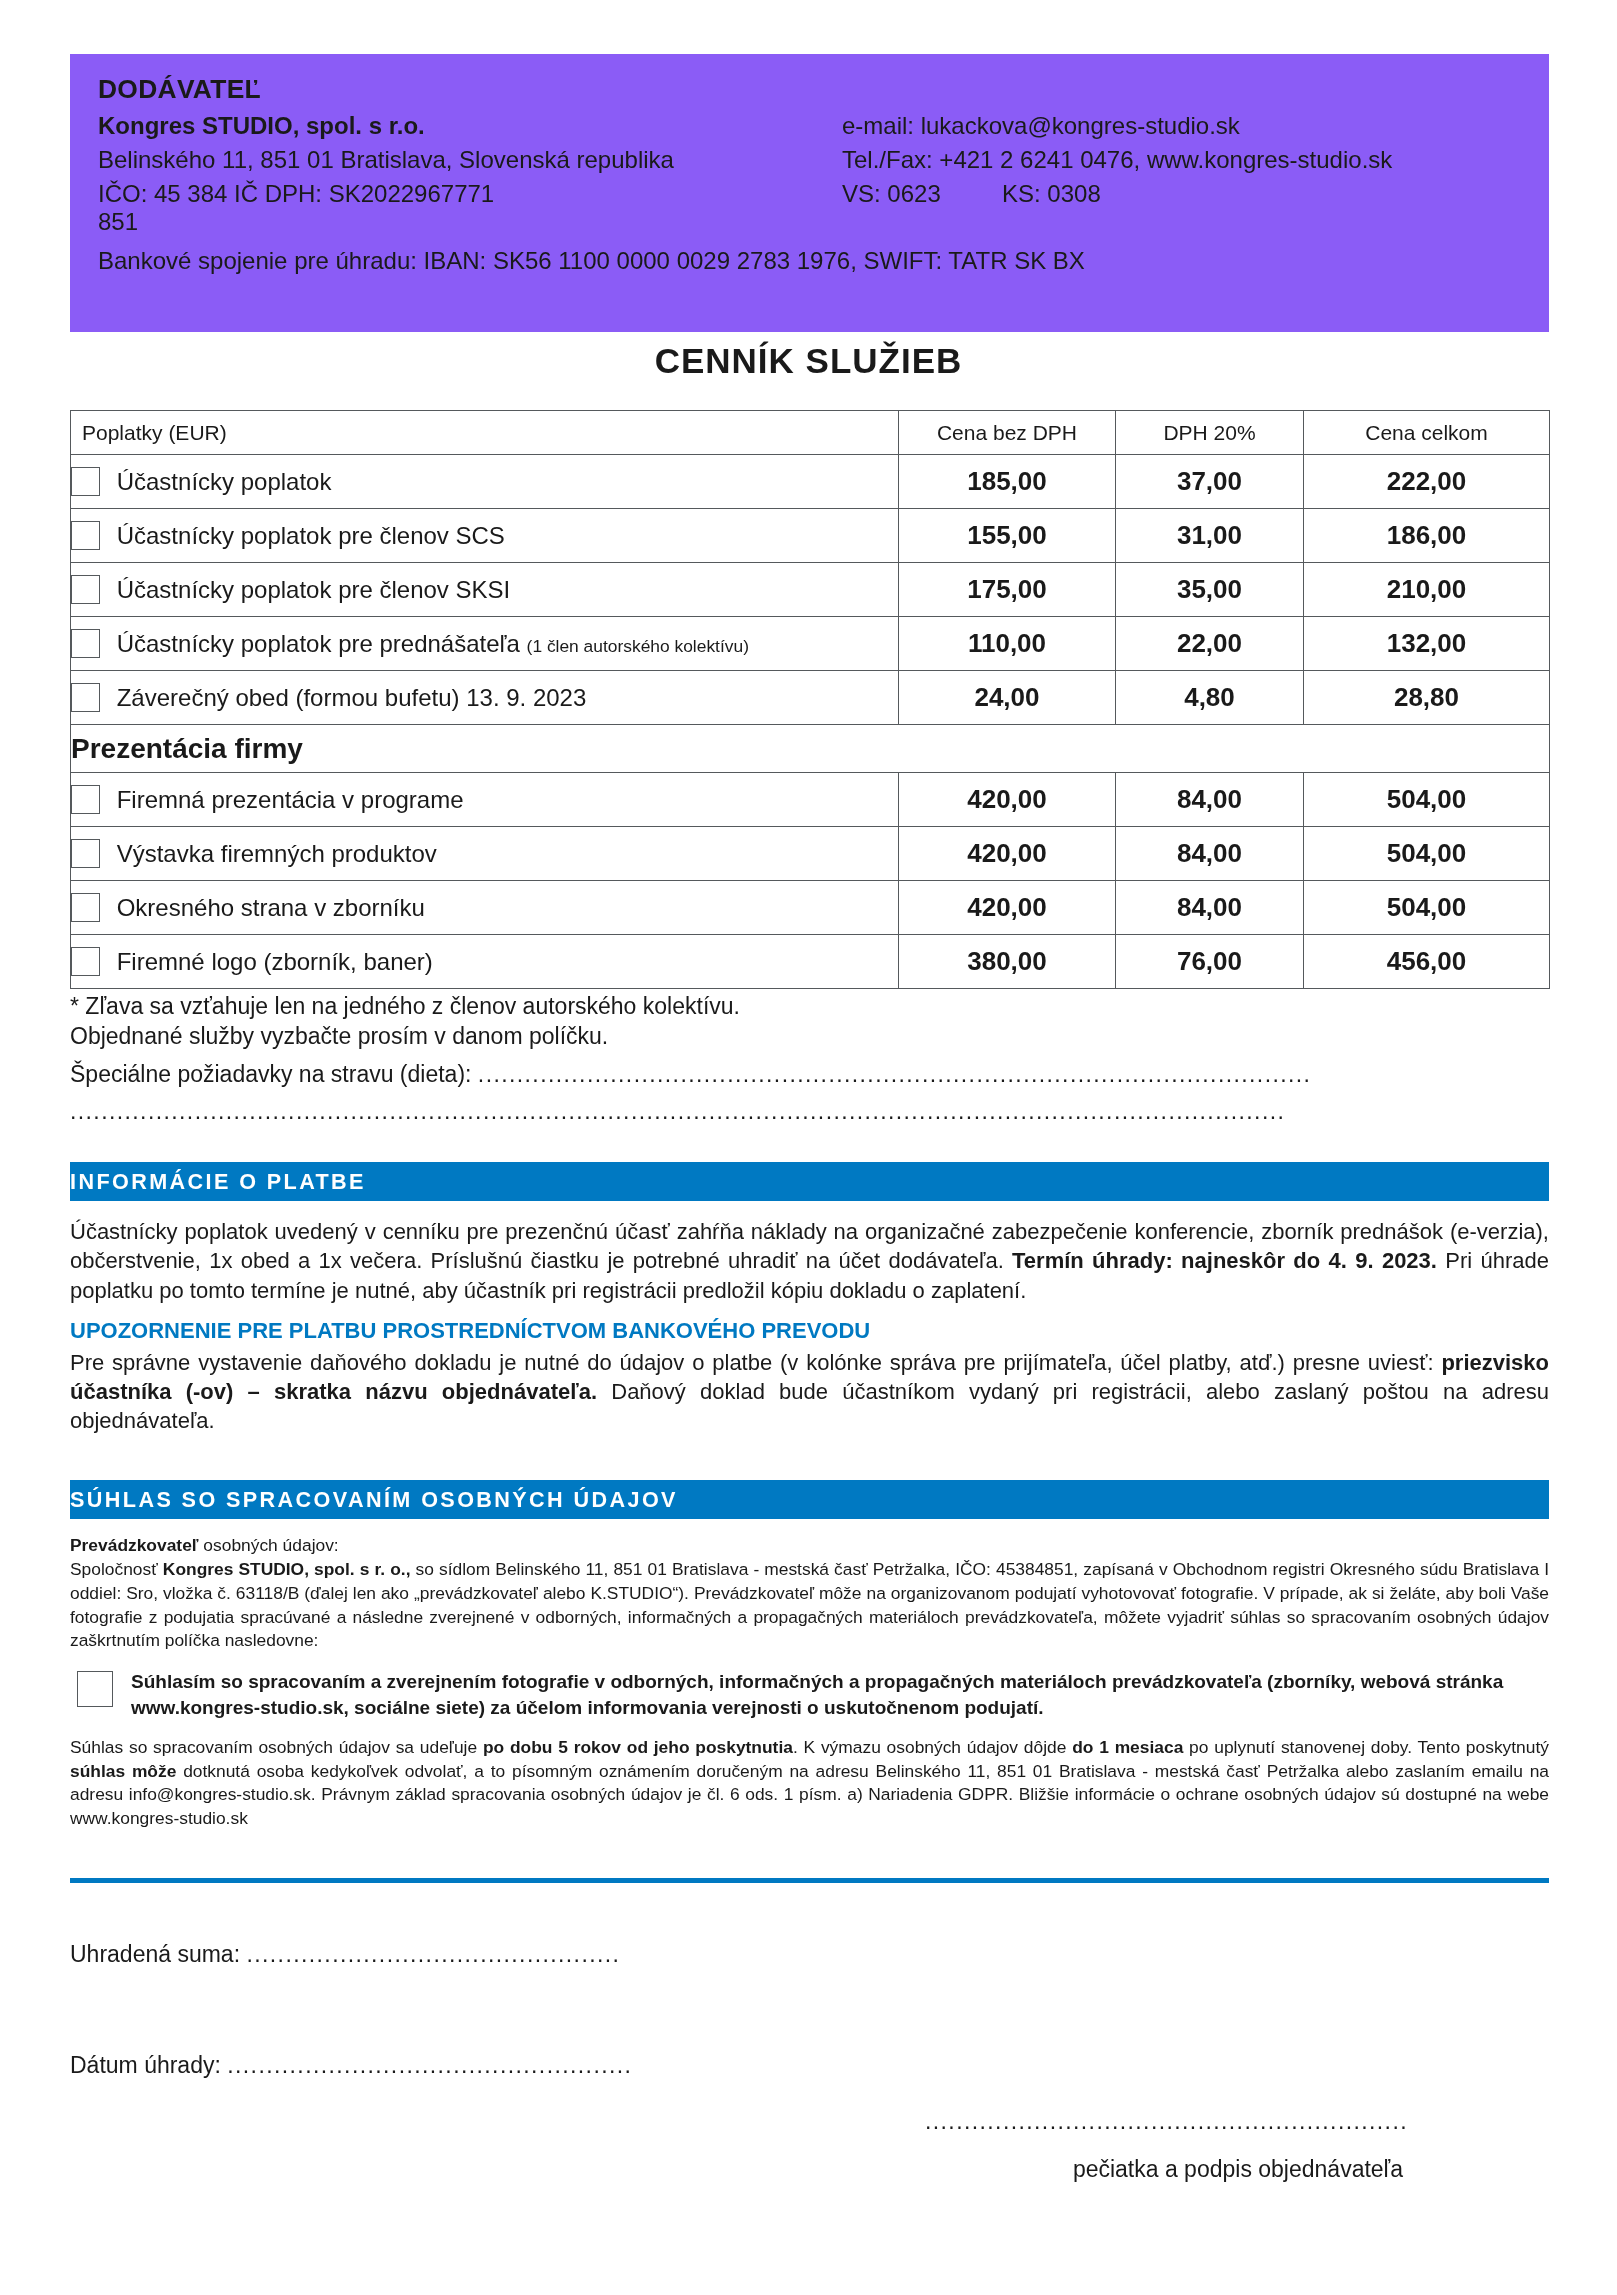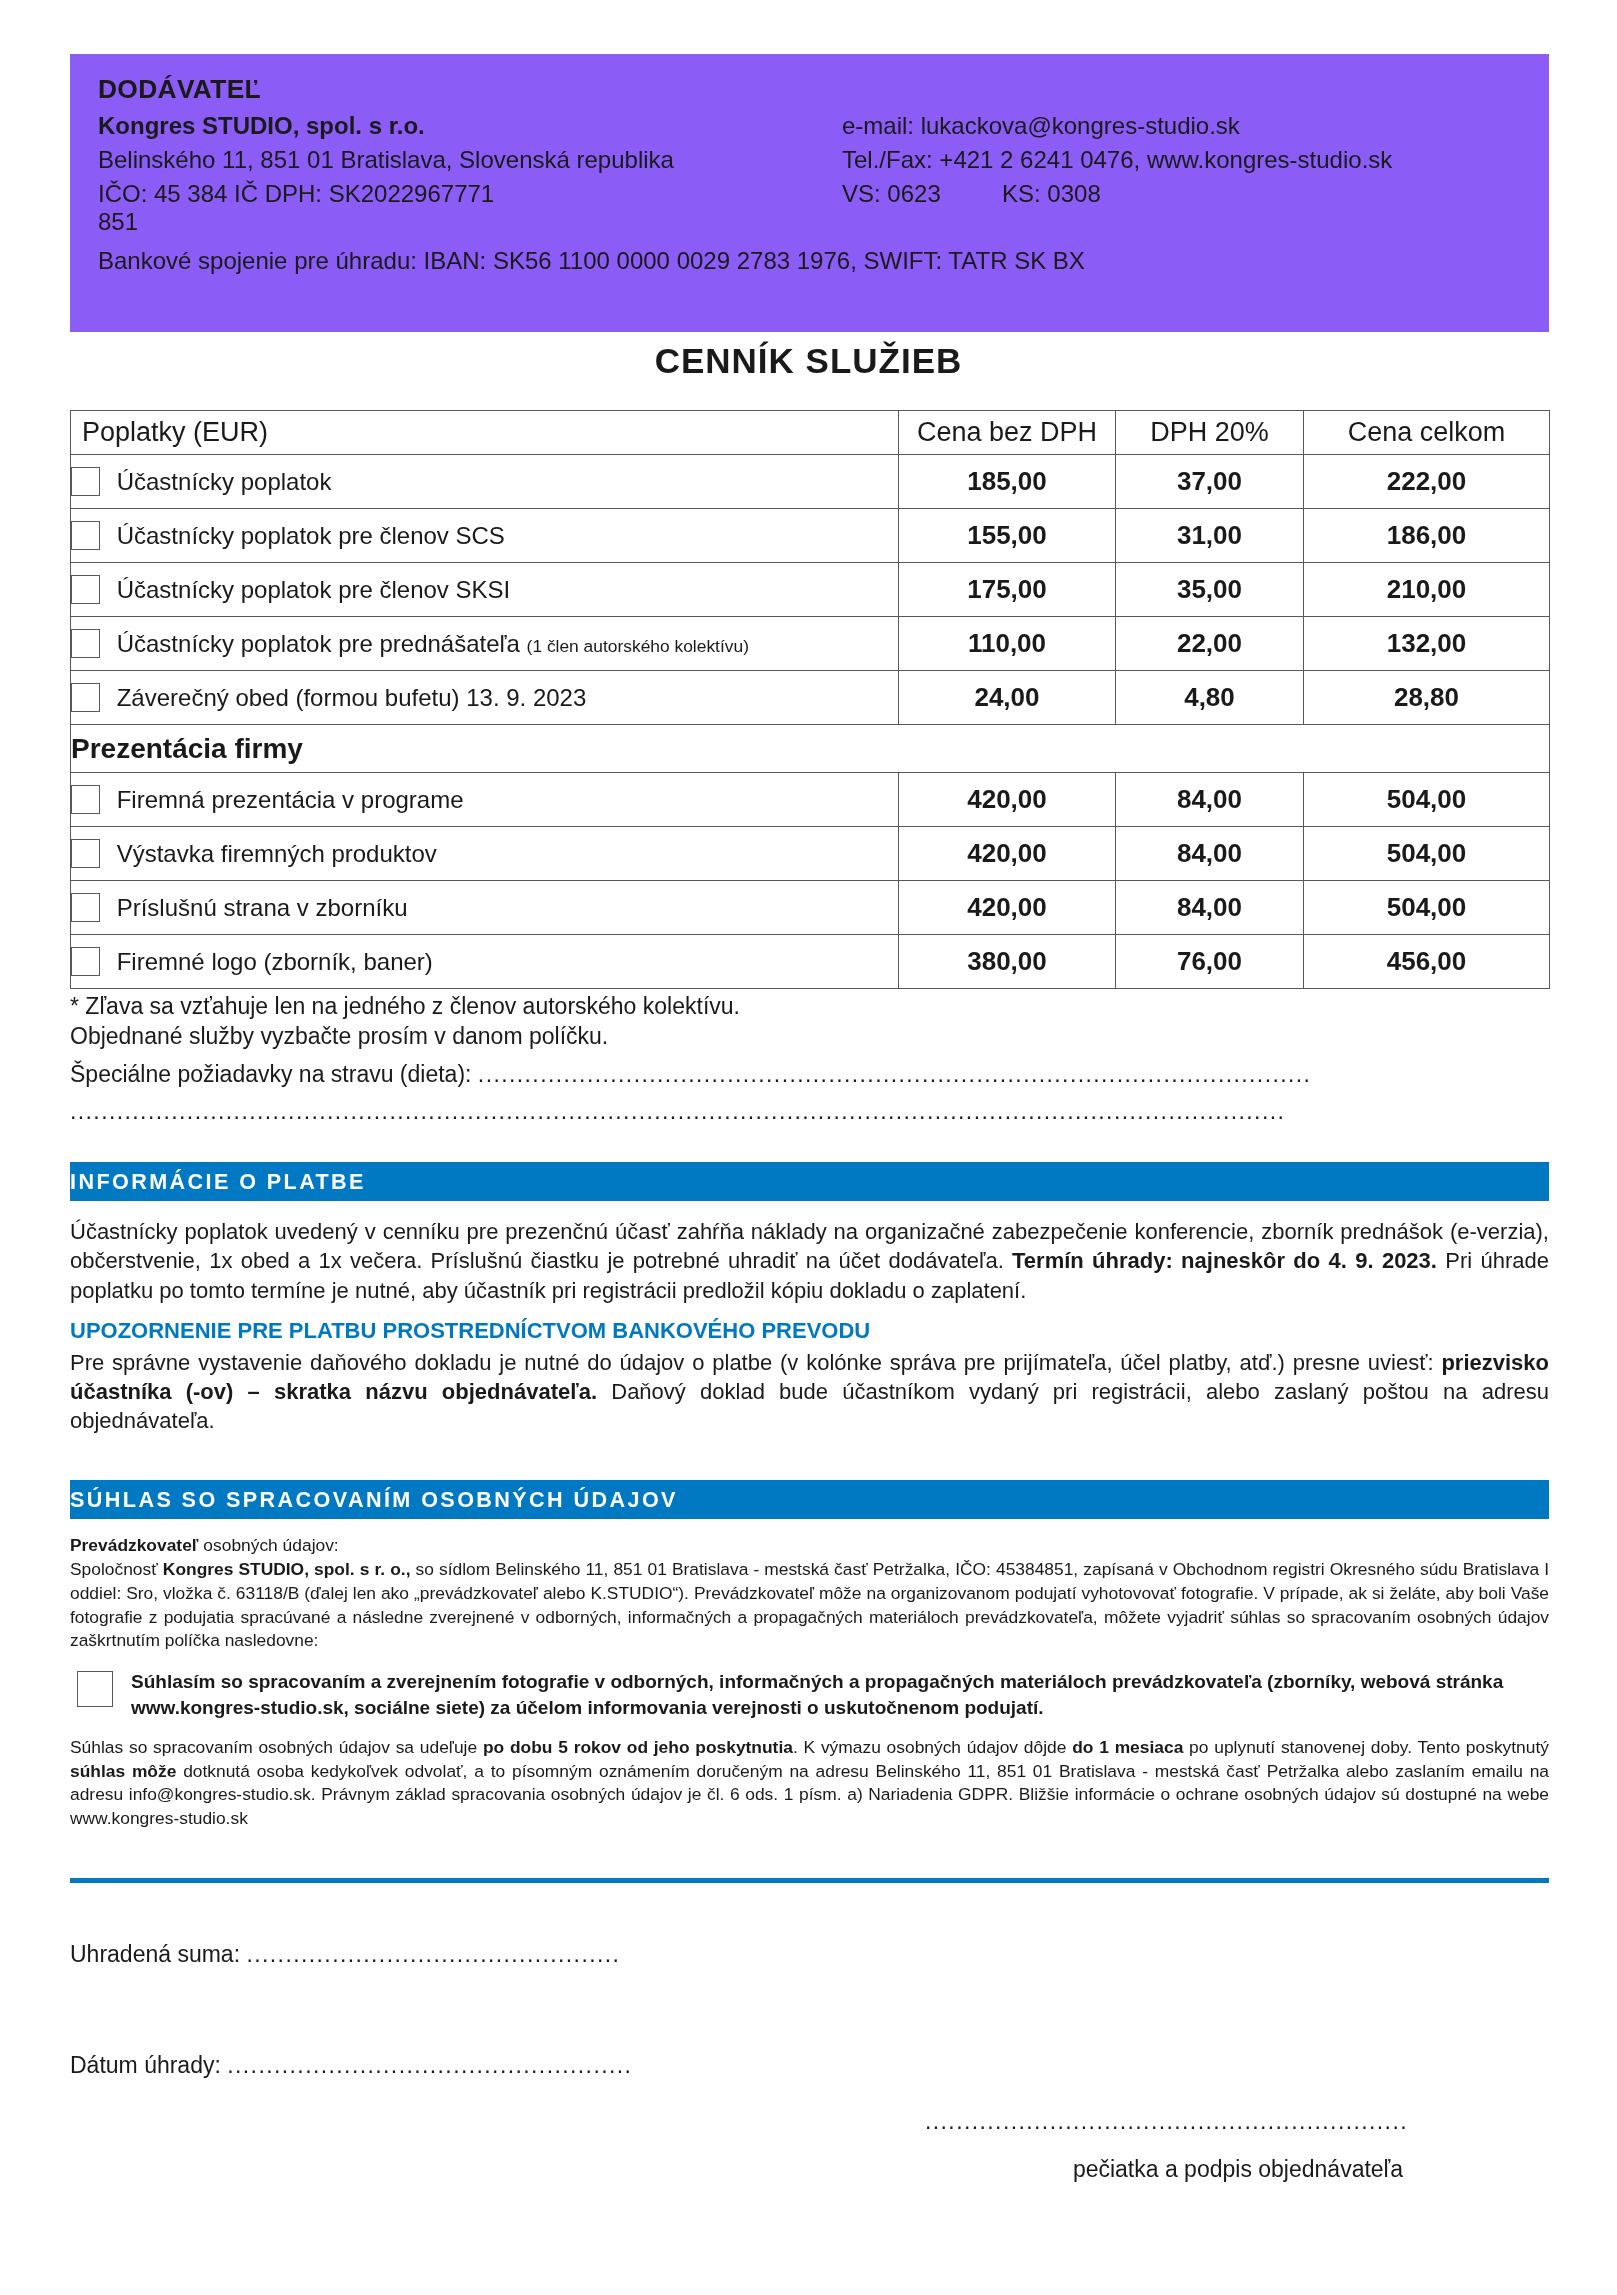--- a/index.html
+++ b/index.html
@@ -87,21 +87,21 @@
     width: 1479px;
     border-collapse: collapse;
     table-layout: fixed;
   }
   .price-table td, .price-table th {
     border: 1.4px solid #55595c;
     padding: 0;
     vertical-align: middle;
   }
   .price-table .hdr td {
-    font-size: 27px;
+    font-size: 21px;
     font-weight: normal;
     height: 43px;
     text-align: center;
   }
   .price-table .hdr td.first {
     text-align: left;
     padding-left: 11px;
   }
   .col-item { width: 828px; }
   .col-p1 { width: 217px; }
@@ -373,21 +373,21 @@
       <td class="item-cell">
         <span class="chk"></span><span>Výstavka firemných produktov</span>
       </td>
       <td class="num-cell">420,00</td>
       <td class="num-cell">84,00</td>
       <td class="num-cell">504,00</td>
     </tr>
 
     <tr>
       <td class="item-cell">
-        <span class="chk"></span><span>Príslušnú strana v zborníku</span>
+        <span class="chk"></span><span>Okresného strana v zborníku</span>
       </td>
       <td class="num-cell">420,00</td>
       <td class="num-cell">84,00</td>
       <td class="num-cell">504,00</td>
     </tr>
 
     <tr>
       <td class="item-cell">
         <span class="chk"></span><span>Firemné logo (zborník, baner)</span>
       </td>

